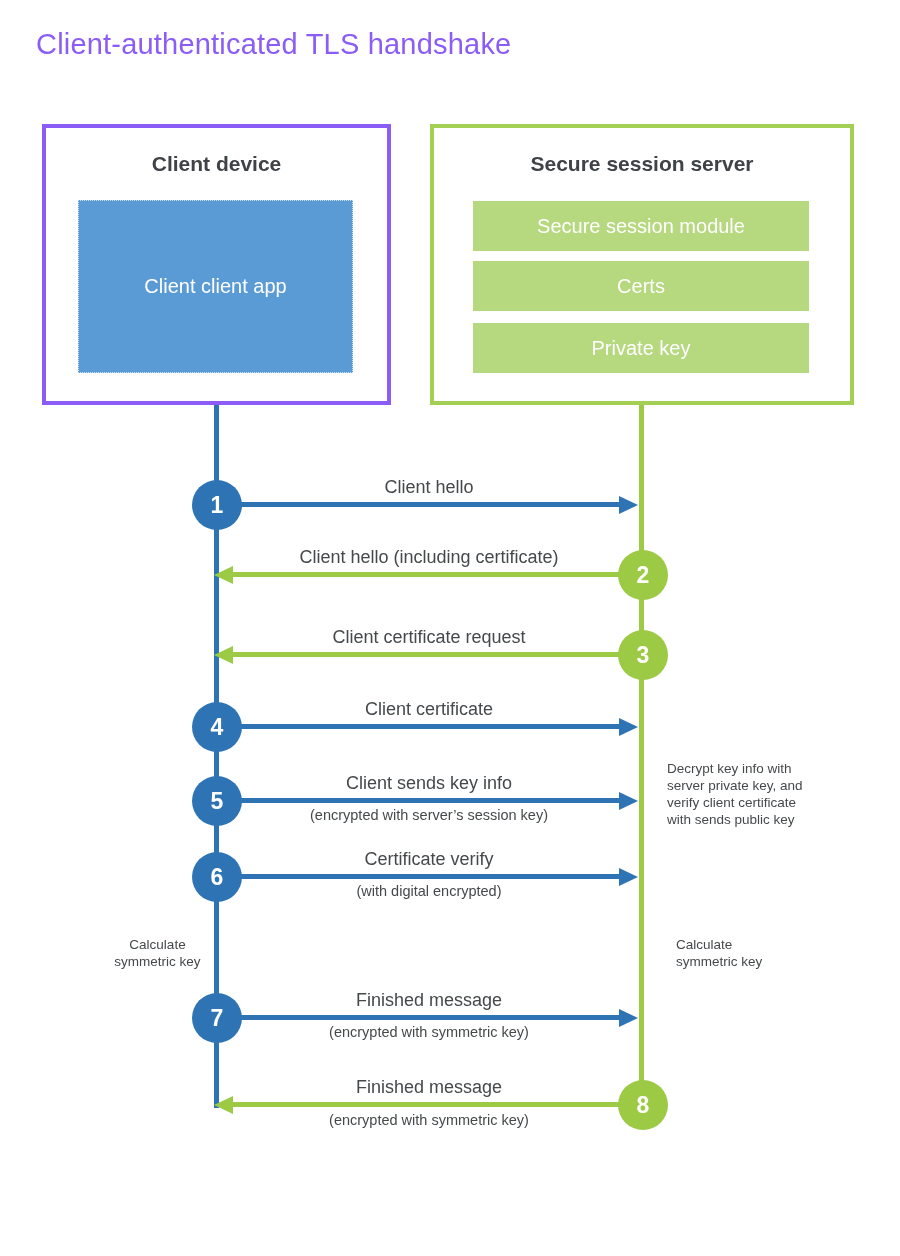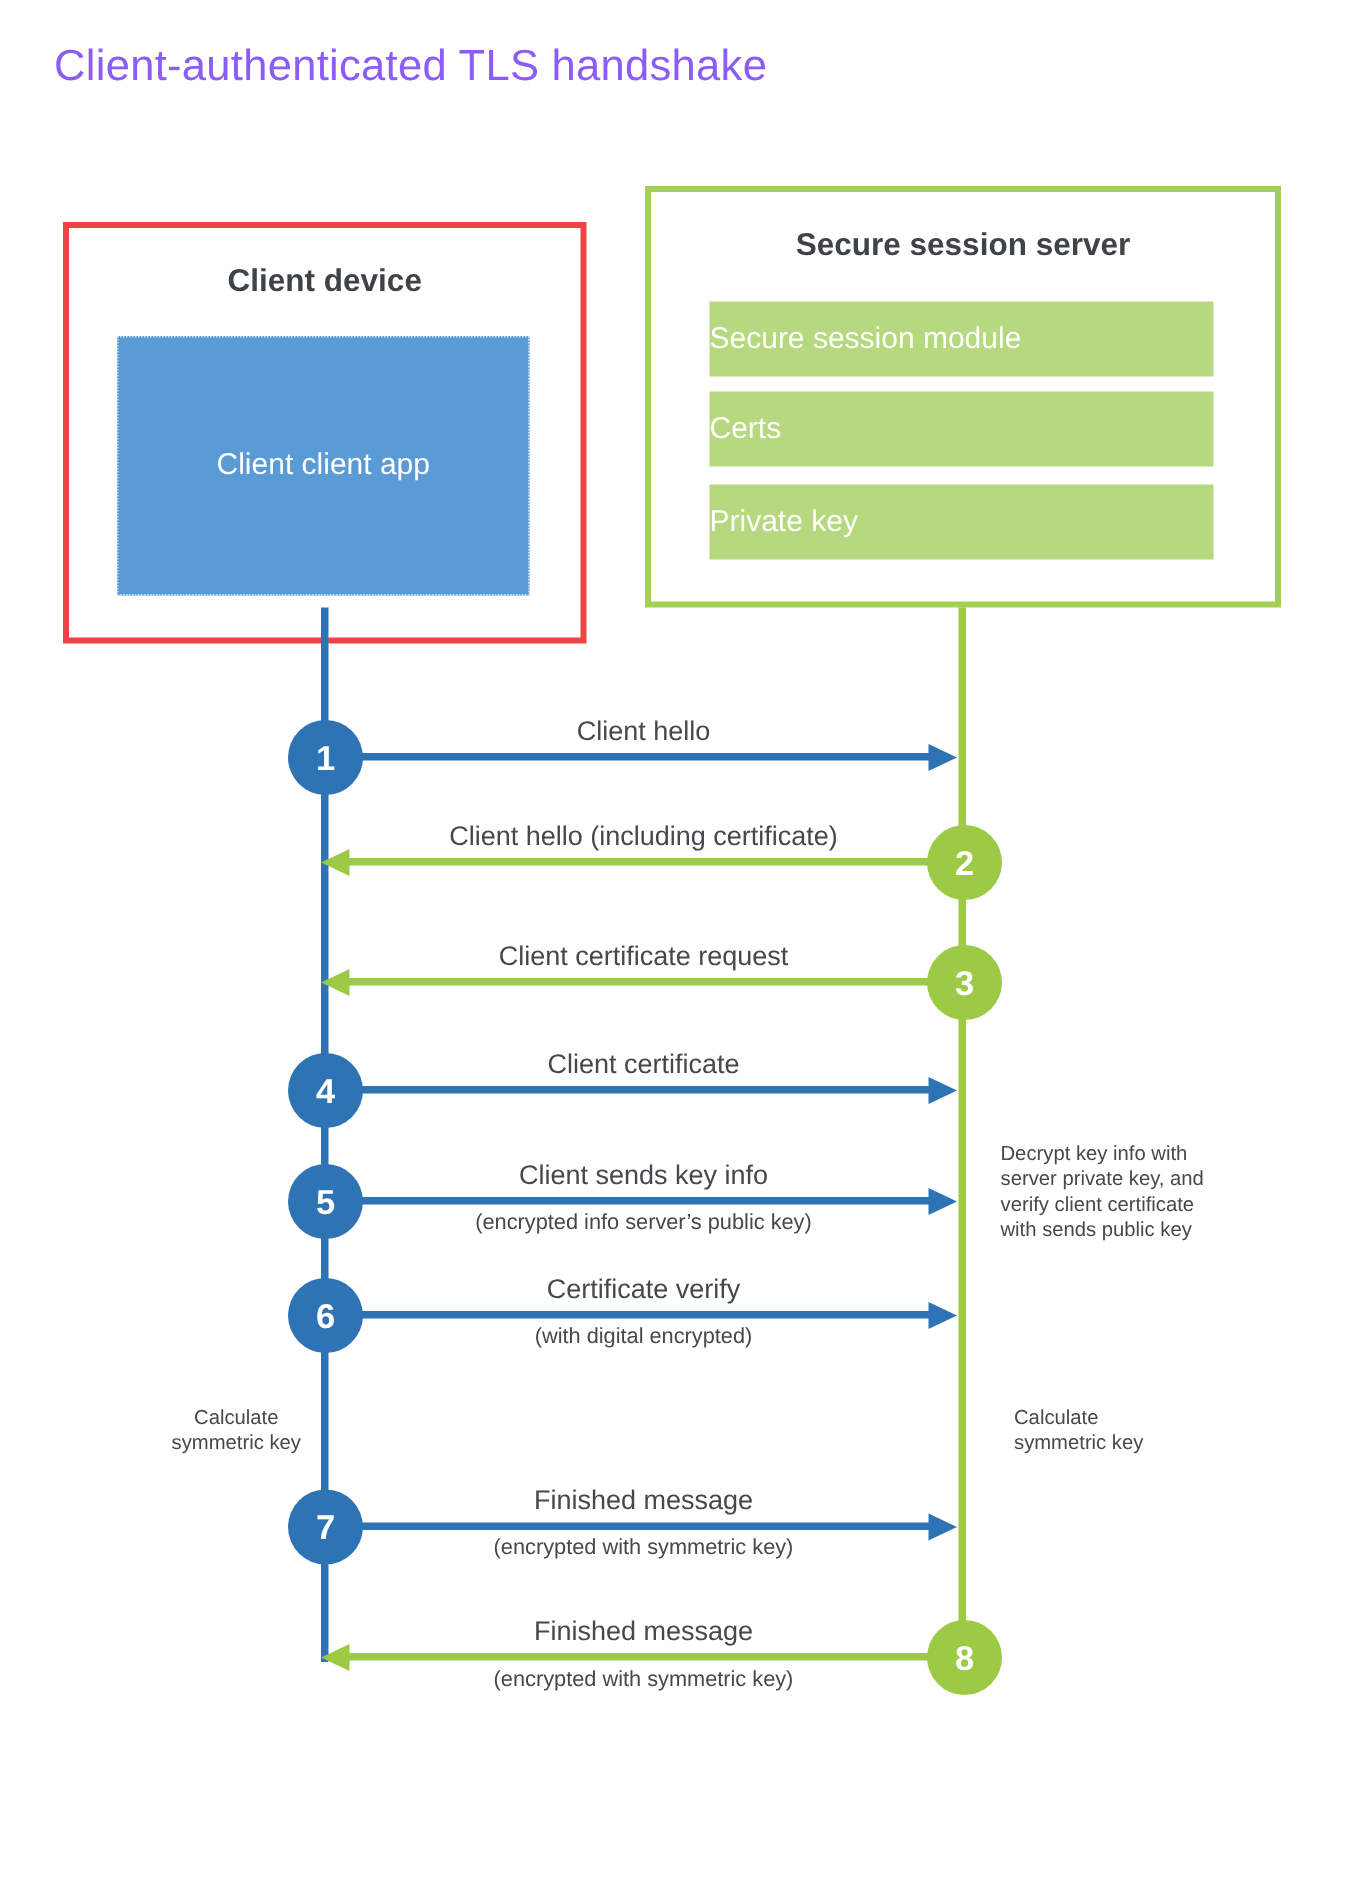--- a/index.html
+++ b/index.html
@@ -6,35 +6,35 @@
   body{font-family:"Liberation Sans","DejaVu Sans",sans-serif;}
   #canvas{position:relative;width:900px;height:1256px;background:#ffffff;overflow:hidden;}
 
   .page-title{
     position:absolute;left:36px;top:28px;width:600px;
     font-size:29px;font-weight:300;color:#8b5cf6;letter-spacing:0.2px;
   }
 
   
   .entity-box{position:absolute;top:124px;height:273px;background:#fff;}
-  .client-box{left:42px;width:341px;border:4px solid #ef4444;margin-top:24px;}
+  .client-box{left:42px;width:341px;border:4px solid #8b5cf6;}
   .server-box{left:430px;width:416px;border:4px solid #a2cf54;}
   .entity-title{
     position:absolute;top:24px;left:0;width:100%;text-align:center;
     font-size:21px;font-weight:700;color:#3e4347;
   }
   .app-box{
     position:absolute;left:32px;top:72px;width:275px;height:173px;
     background:#5b9bd5;border:1px dotted #cfe2f3;
     display:flex;align-items:center;justify-content:center;text-align:center;
     color:#ffffff;font-size:20px;line-height:1.45;padding:0 34px;box-sizing:border-box;
   }
   .module-bar{
     position:absolute;left:39px;width:336px;height:50px;background:#b6d87f;
-    display:flex;align-items:center;justify-content:flex-start;
+    display:flex;align-items:center;justify-content:center;
     color:#ffffff;font-size:20px;
   }
 
   
   .vline{position:absolute;width:5px;}
   .vline.blue{left:214px;top:405px;height:703px;background:#2e74b5;}
   .vline.green{left:639px;top:405px;height:700px;background:#9cca44;}
 
   
   .shaft{position:absolute;height:5px;}
@@ -116,21 +116,21 @@
 
   <div class="msg-label" style="top:699px">Client certificate</div>
   <div class="shaft blue" style="top:724px"></div>
   <div class="head right" style="top:718px"></div>
   <div class="circle blue" style="top:702px">4</div>
 
   <div class="msg-label" style="top:773px">Client sends key info</div>
   <div class="shaft blue" style="top:798px"></div>
   <div class="head right" style="top:792px"></div>
   <div class="circle blue" style="top:776px">5</div>
-  <div class="msg-sub" style="top:807px">(encrypted info server’s public key)</div>
+  <div class="msg-sub" style="top:807px">(encrypted with server’s session key)</div>
 
   <div class="msg-label" style="top:849px">Certificate verify</div>
   <div class="shaft blue" style="top:874px"></div>
   <div class="head right" style="top:868px"></div>
   <div class="circle blue" style="top:852px">6</div>
   <div class="msg-sub" style="top:883px">(with digital encrypted)</div>
 
   <div class="msg-label" style="top:990px">Finished message</div>
   <div class="shaft blue" style="top:1015px"></div>
   <div class="head right" style="top:1009px"></div>

